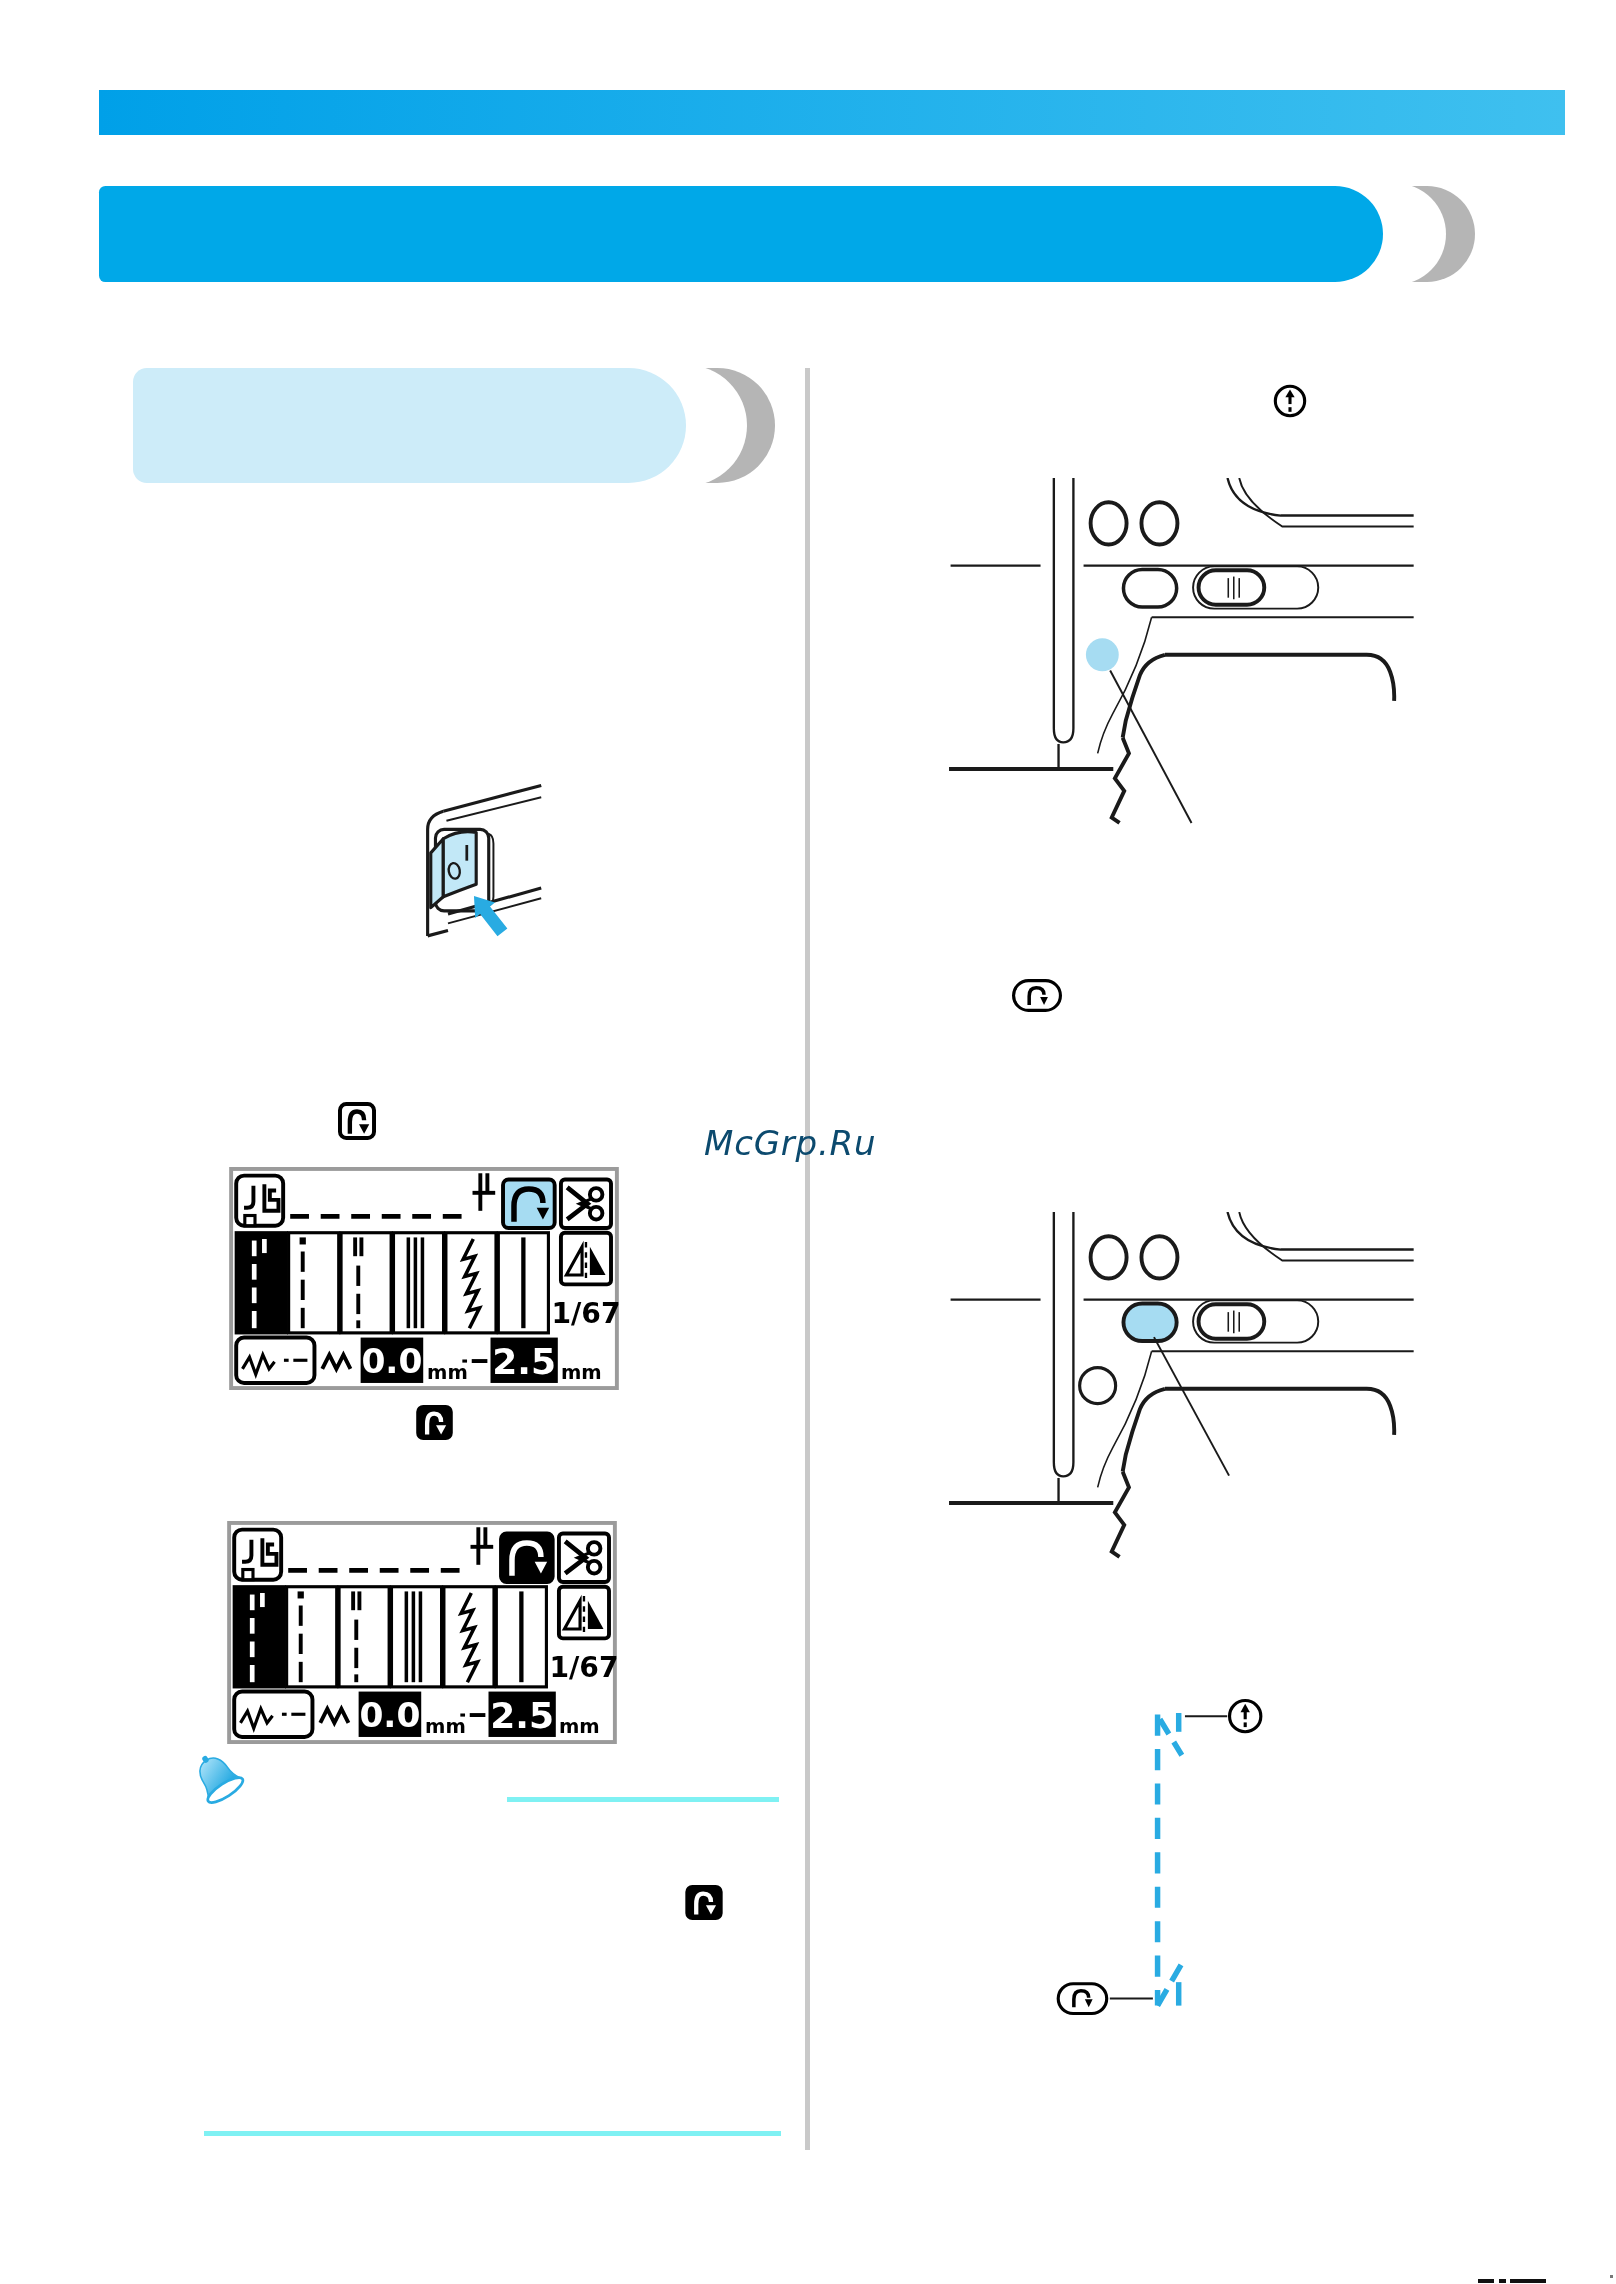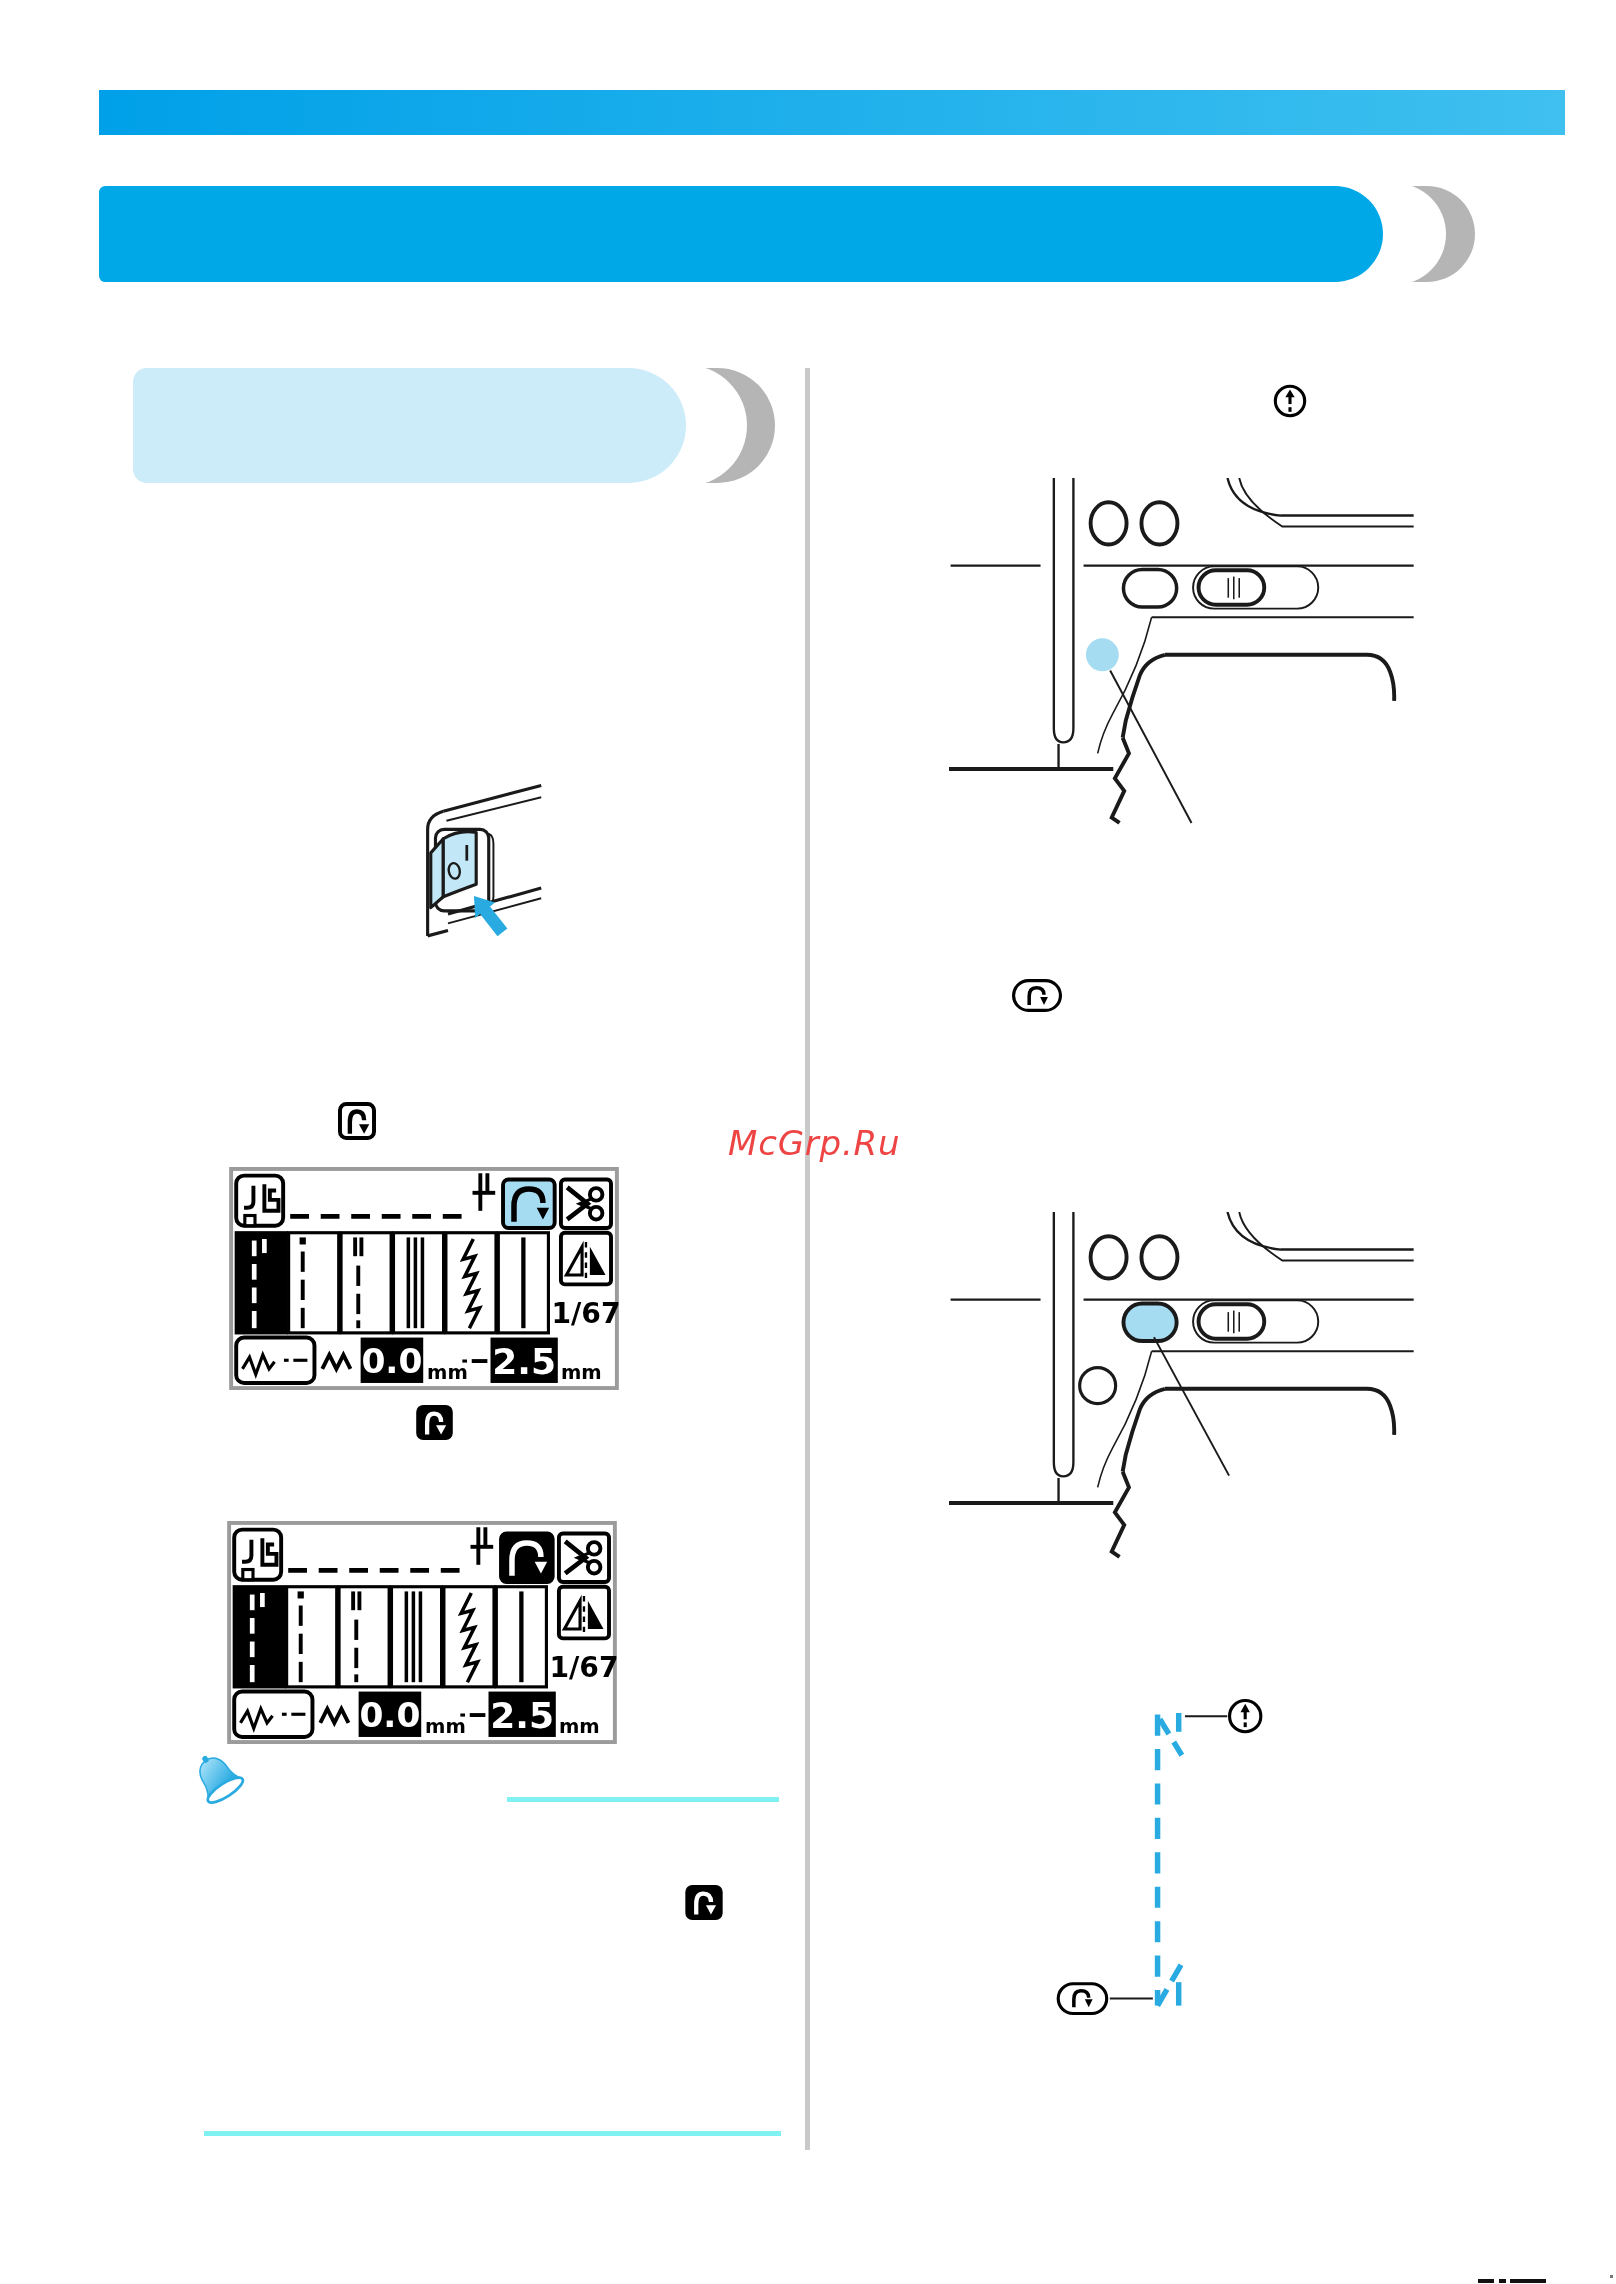--- a/index.html
+++ b/index.html
@@ -1,20 +1,20 @@
 <!DOCTYPE html>
 <html style="font-size:12.5px"><head>
 <meta charset="utf-8">
 <style>
   html,body{margin:0;padding:0;background:#fff;}
   #page{position:relative;width:1617px;height:2284px;background:#fff;overflow:hidden;
         font-family:"DejaVu Sans","Liberation Sans",sans-serif;}
   .abs{position:absolute;}
   .rule{position:absolute;height:4.7px;background:#7ff1f3;}
-  #watermark{position:absolute;left:728px;top:1123px;width:180px;color:#ef4444;
+  #watermark{position:absolute;left:704px;top:1123px;width:180px;color:#0c4a6e;
              font-style:italic;font-size:34px;letter-spacing:0.8px;}
   svg text{font-family:"DejaVu Sans","Liberation Sans",sans-serif;}
 </style>
 </head>
 <body>
 
 <div id="page">
 
   <div class="abs" style="left:99px;top:90px;width:1466px;height:45px;
               background:linear-gradient(90deg,#00a0e8,#3fc0ef);"></div>

